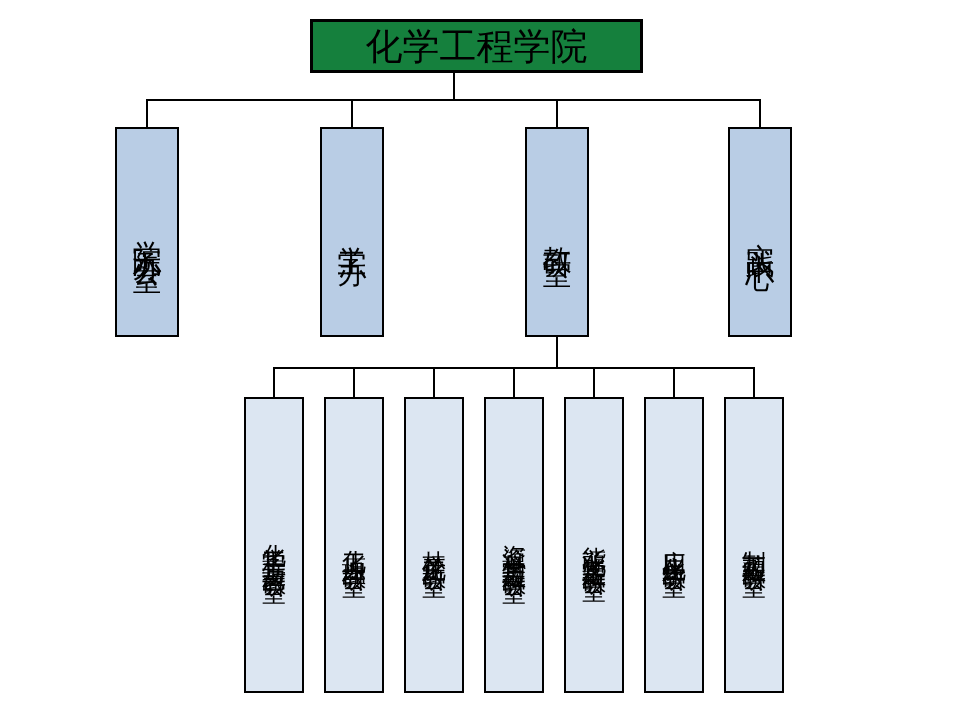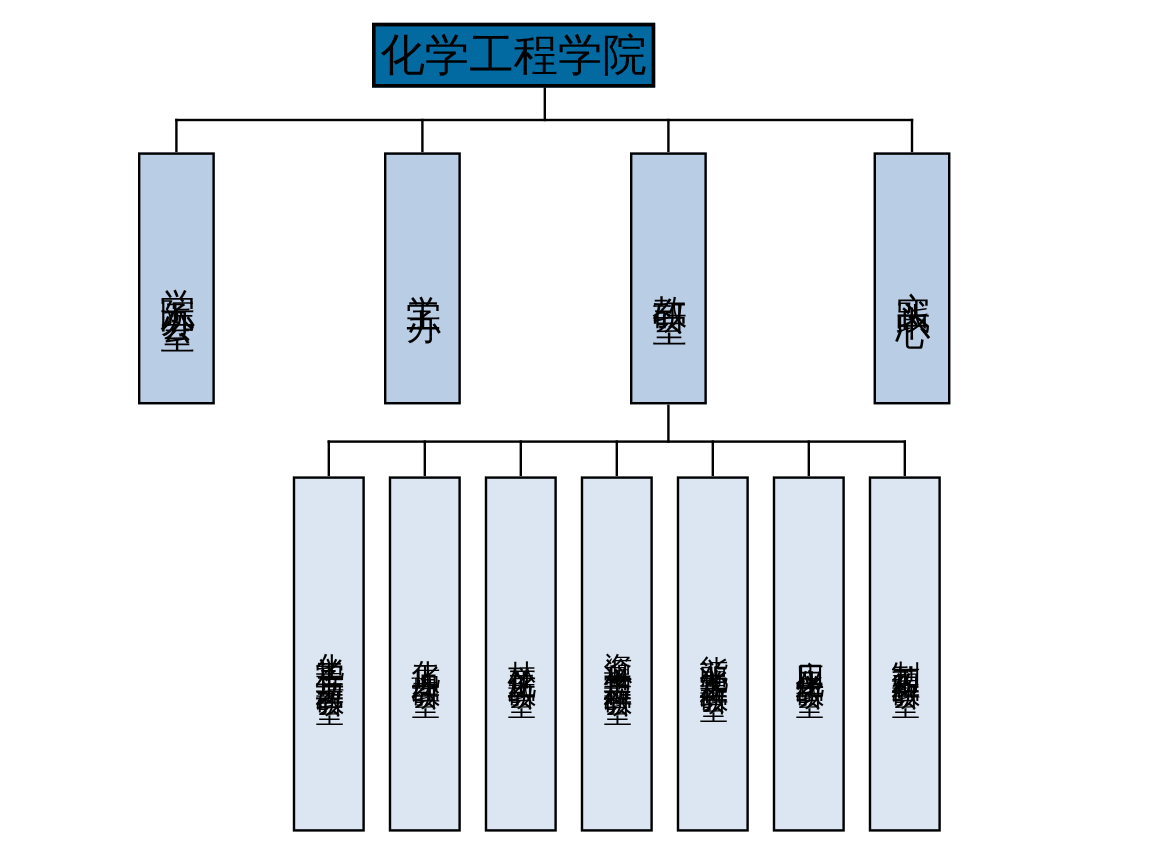--- a/index.html
+++ b/index.html
@@ -29,22 +29,22 @@
     position: absolute;
     box-sizing: border-box;
     border: 2px solid #000000;
     display: flex;
     align-items: center;
     justify-content: center;
     text-align: center;
   }
   .node.root {
     left: 310px; top: 19px;
-    width: 236px; height: 54px;
-    background: #0369a1;
+    width: 333px; height: 54px;
+    background: #15803d;
     border-width: 3px;
   }
   .root-label {
     font-size: 37px;
     line-height: 1;
     white-space: nowrap;
   }
   .node.l2 {
     top: 127px;
     width: 64px; height: 210px;

